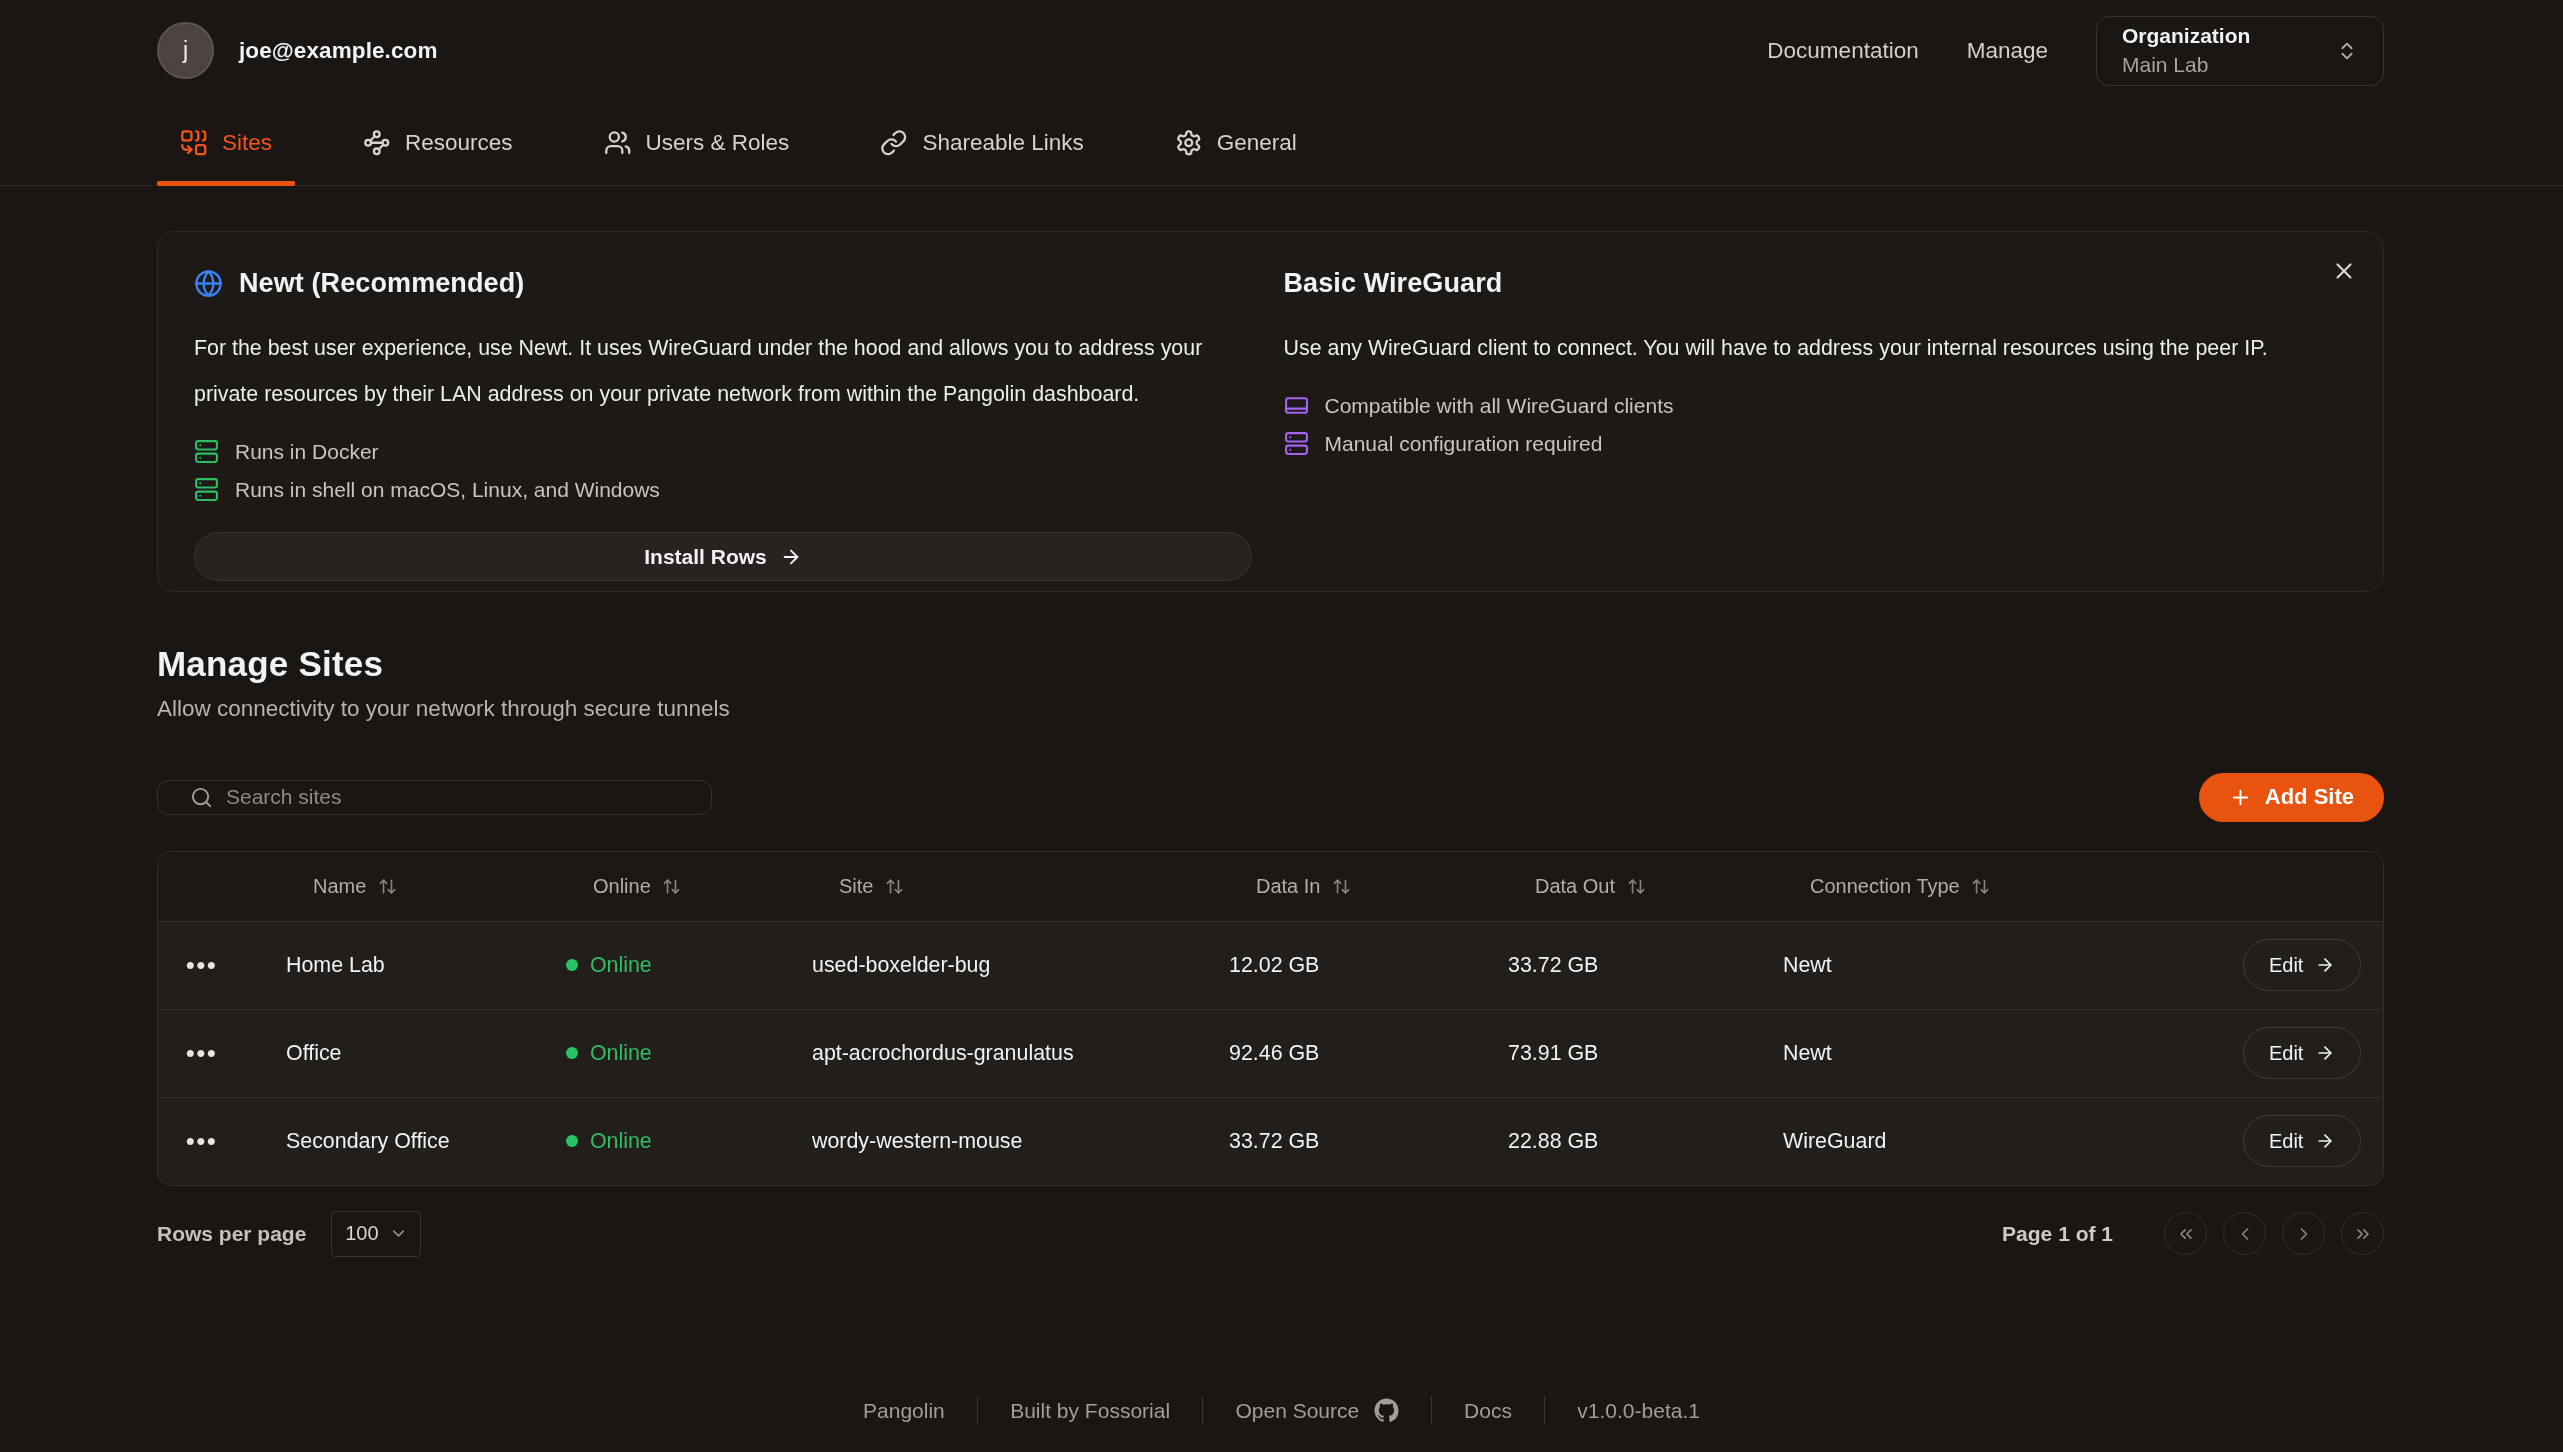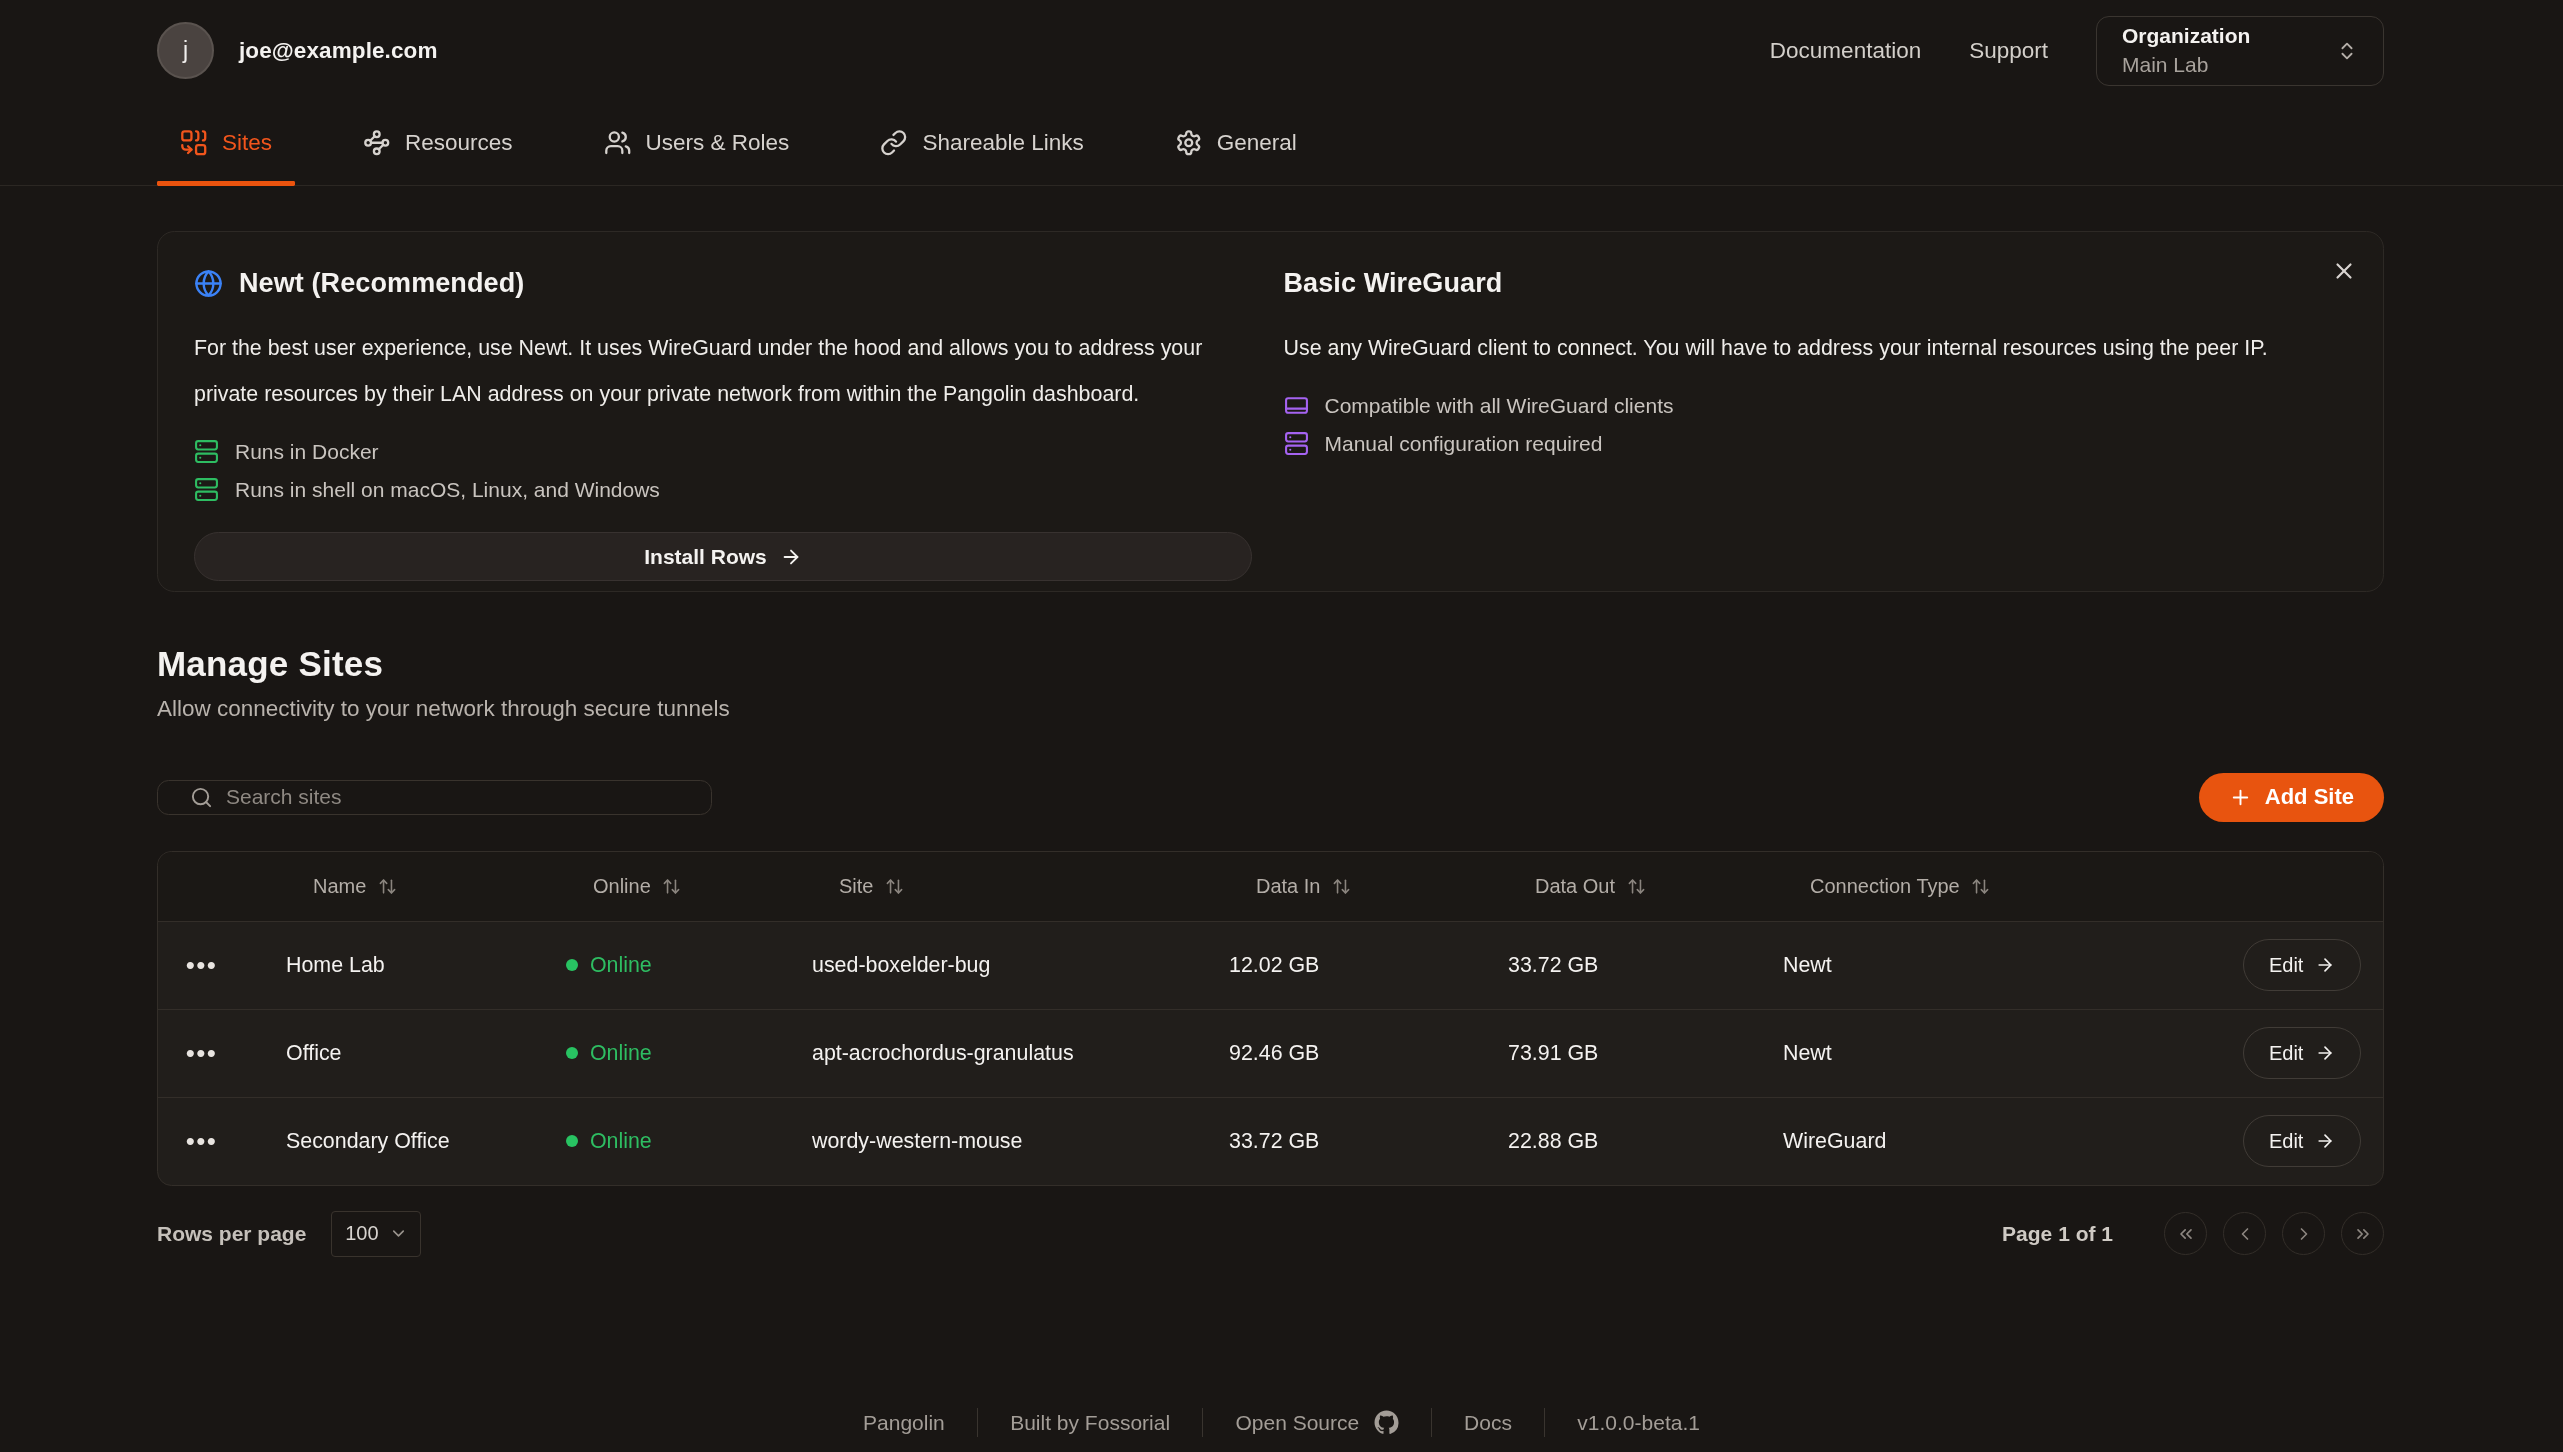--- a/index.html
+++ b/index.html
@@ -161,21 +161,21 @@
   .pager-right { display: flex; align-items: center; gap: 16px; }
   .page-info { font-size: 21px; font-weight: bold; color: #cfcac4; margin-right: 35px; }
   .pg-btn {
     width: 43px; height: 43px; border-radius: 50%;
     border: 1.4px solid #332e29; background: transparent; color: #8d8781;
     display: flex; align-items: center; justify-content: center; cursor: pointer;
   }
 
   
   .footer {
-    position: absolute; left: 0; right: 0; bottom: 16px;
+    position: absolute; left: 0; right: 0; bottom: 28px;
     display: flex; align-items: center; justify-content: center; gap: 0;
   }
   .footer-item {
     display: flex; align-items: center; gap: 14.5px;
     padding: 0 32px; font-size: 21px; color: #a39d97; cursor: pointer;
   }
   .footer-sep { width: 1.4px; height: 29px; background: #39342f; }
   .footer svg { color: #a39d97; }
 </style>
 </head>
@@ -184,21 +184,21 @@
 <header class="topbar">
   <div class="topbar-inner">
     <div class="user">
       <div class="avatar">
         <span>j</span>
       </div>
       <span class="email">joe@example.com</span>
     </div>
     <div class="topbar-right">
       <a class="nav-link">Documentation</a>
-      <a class="nav-link">Support</a>
+      <a class="nav-link">Manage</a>
       <div class="org-select">
         <div class="org-text">
           <span class="org-label">Organization</span>
           <span class="org-value">Main Lab</span>
         </div>
         <svg width="22" height="22" viewBox="0 0 24 24" fill="none" stroke="currentColor" stroke-width="2" stroke-linecap="round" stroke-linejoin="round">
             <path d="m7 15 5 5 5-5"></path>
             <path d="m7 9 5-5 5 5"></path>
           </svg>
       </div>

